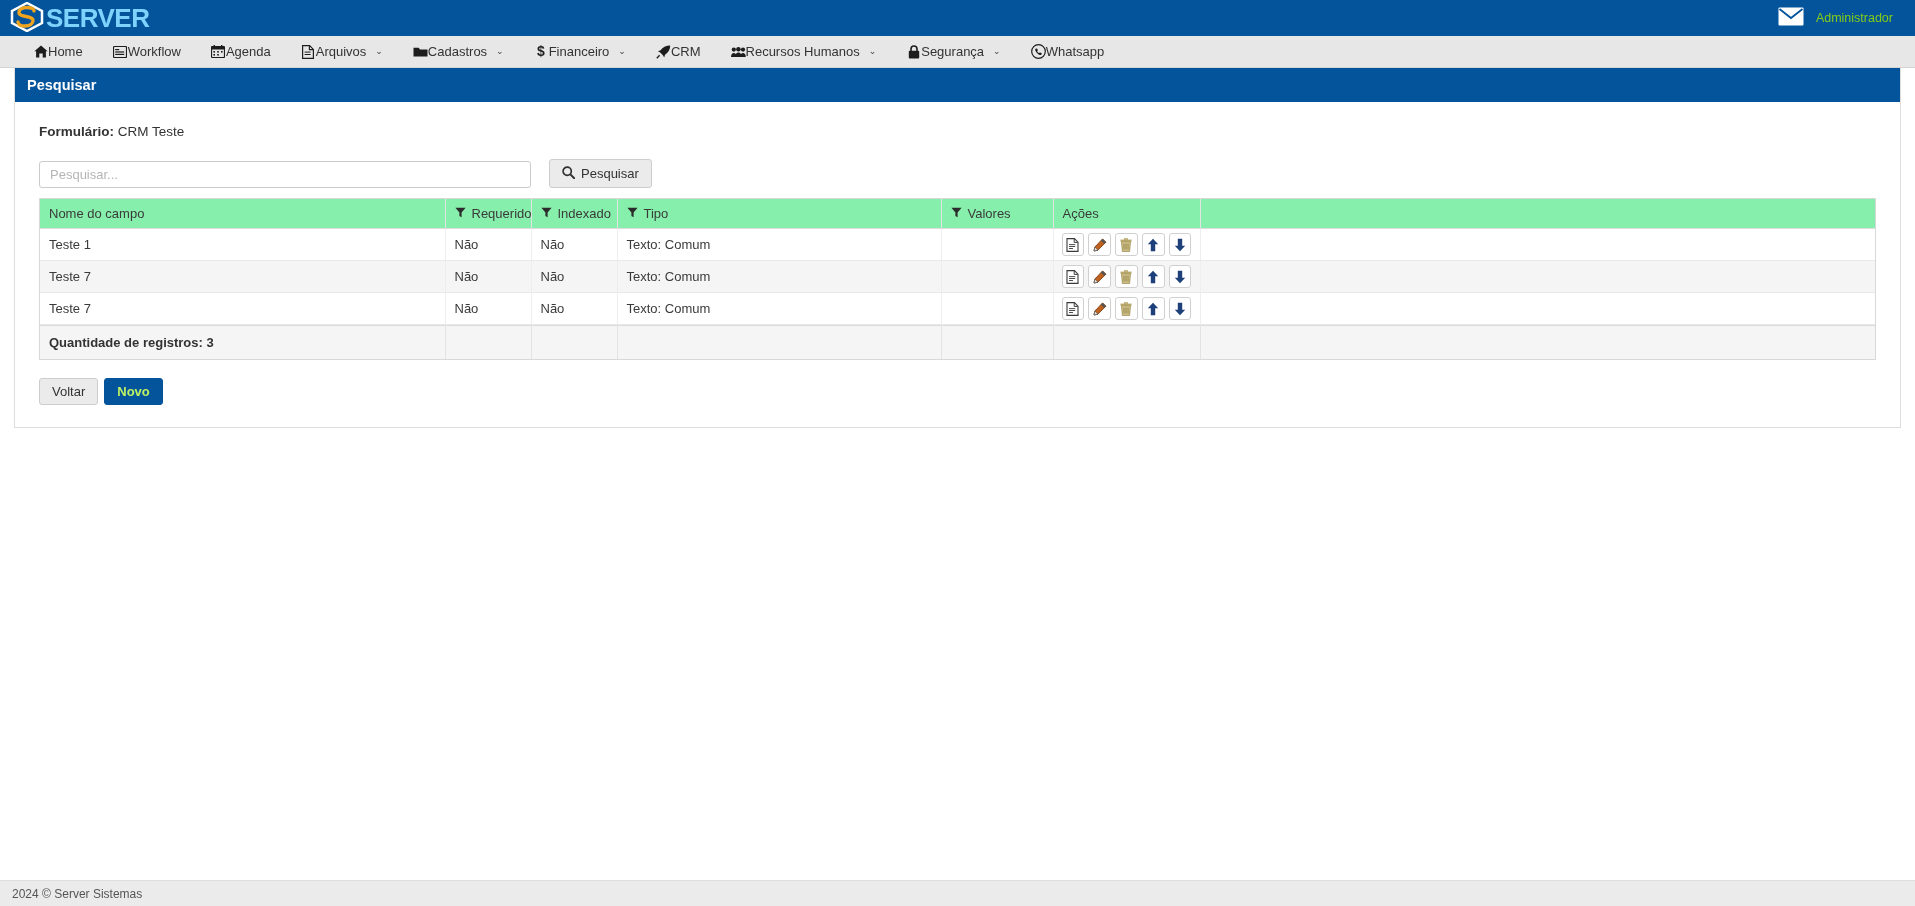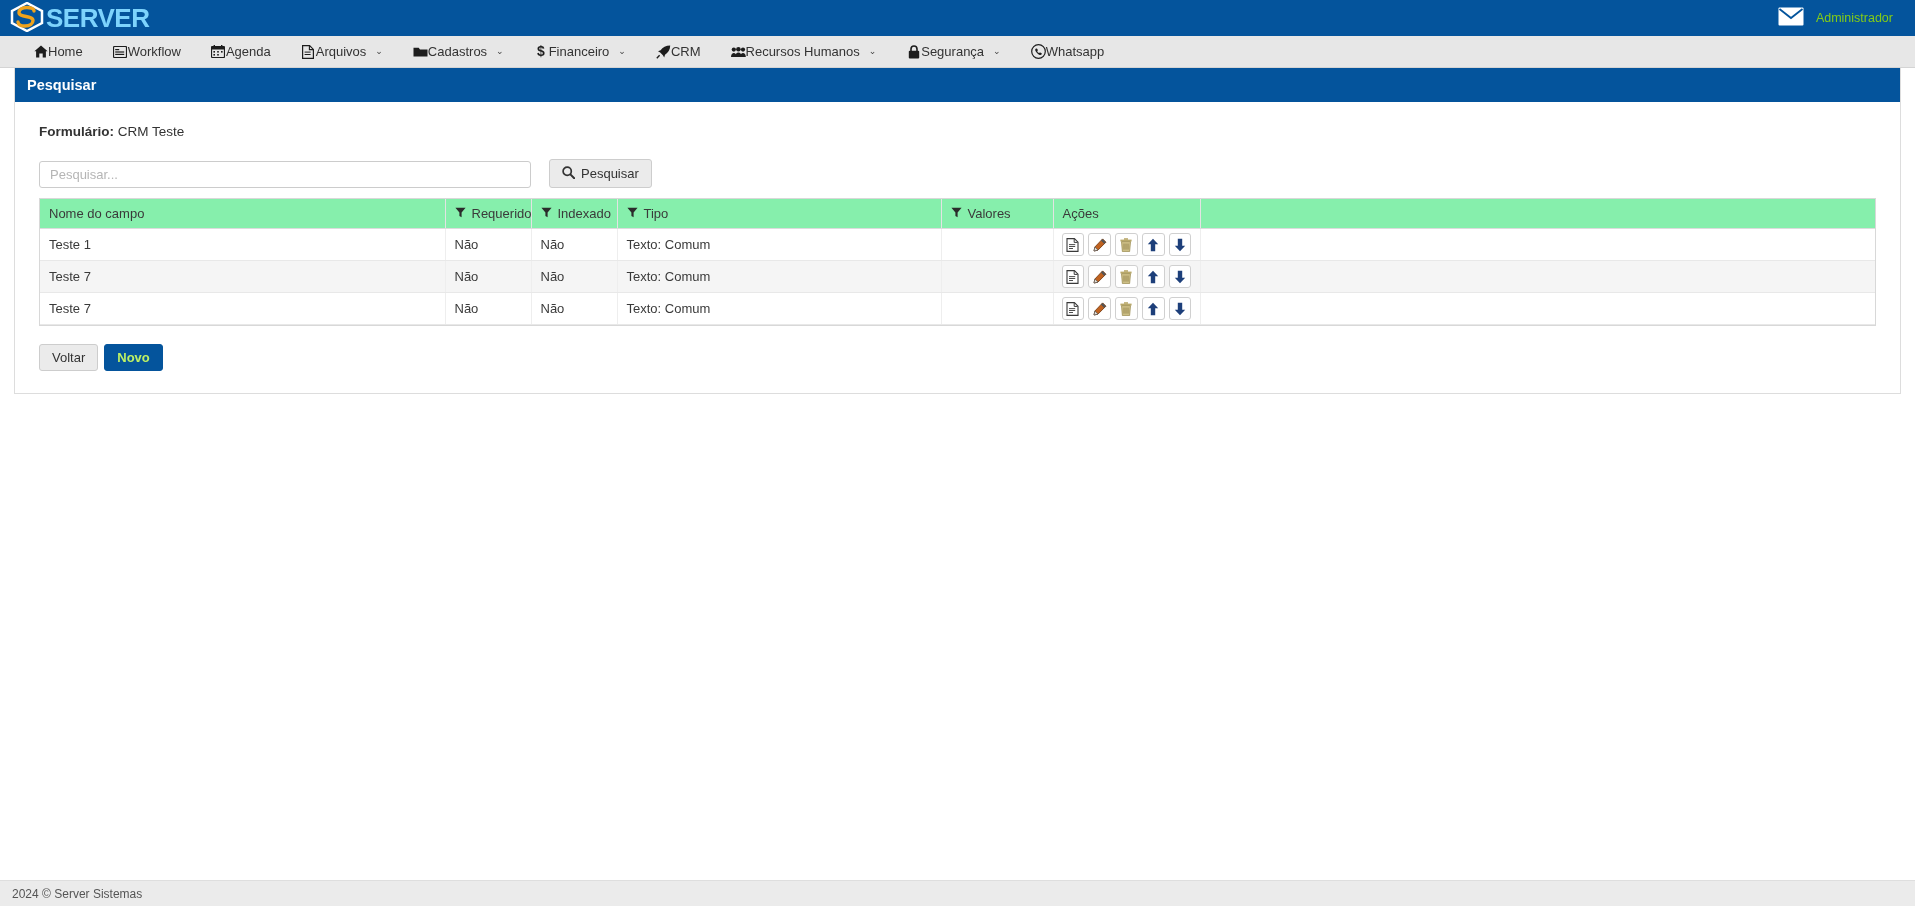--- a/index.html
+++ b/index.html
@@ -670,20 +670,42 @@
                     </button>
                   </div>
                 </td>
                 <td></td>
               </tr>
 
             </tbody>
           </table>
         </div>
 
+        <table class="grid-footer-table">
+          <colgroup>
+            <col style="width:405px">
+              <col style="width:86px">
+              <col style="width:86px">
+            <col style="width:324px">
+              <col style="width:112px">
+              <col style="width:147px">
+              <col style="width:auto">
+          </colgroup>
+          <tbody>
+            <tr>
+              <td class="total-label">Quantidade de registros: 3</td>
+              <td></td>
+              <td></td>
+              <td></td>
+              <td></td>
+              <td></td>
+              <td></td>
+            </tr>
+          </tbody>
+        </table>
 
       </div>
 
       <div class="bottom-buttons">
         <button class="btn btn-default">Voltar</button>
         <button class="btn btn-primary">Novo</button>
       </div>
 
     </div>
   </div>

